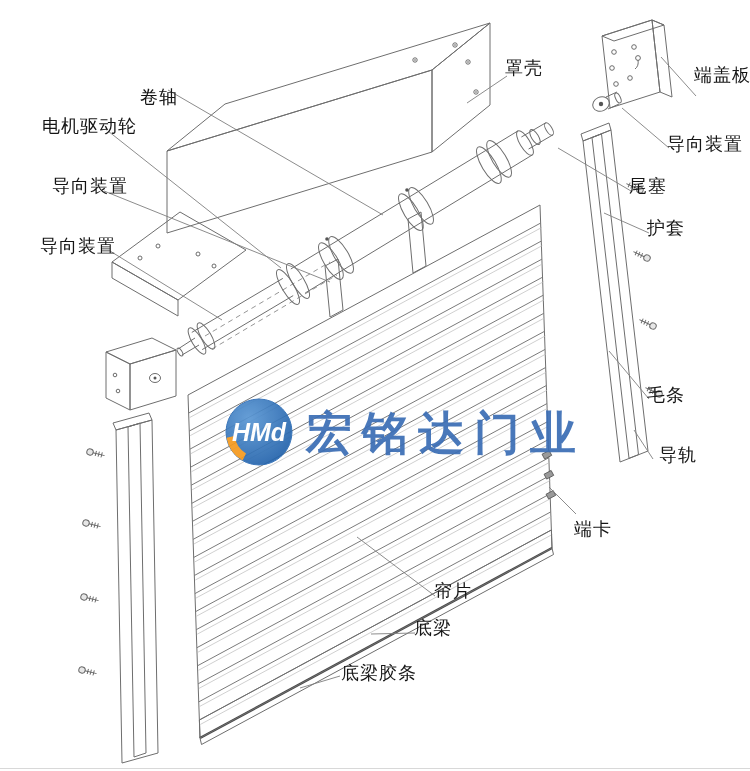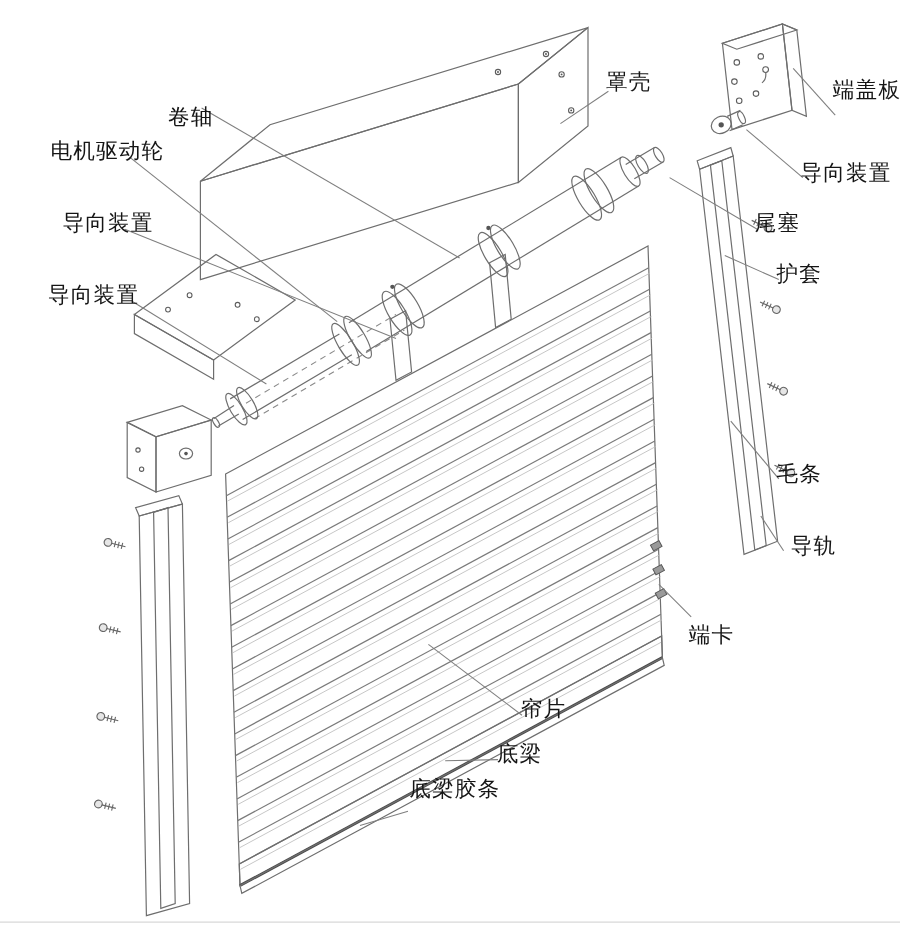--- a/index.html
+++ b/index.html
@@ -225,30 +225,44 @@
     <line class="leader" x1="653" y1="459" x2="634" y2="430"></line>
     <line class="leader" x1="576" y1="514" x2="549" y2="487"></line>
     <line class="leader" x1="435" y1="596" x2="357" y2="537"></line>
     <line class="leader" x1="415" y1="633" x2="371" y2="634"></line>
     <line class="leader" x1="340" y1="676" x2="300" y2="688"></line>
   </g>
 
   <line x1="0" y1="768.5" x2="750" y2="768.5" stroke="#d8d8d8" stroke-width="1"></line>
 </svg>
 
+<div class="watermark">
+  <svg width="410" height="80" viewBox="0 0 410 80">
+    <defs>
+      <radialGradient id="lg" cx="35%" cy="30%" r="80%">
+        <stop offset="0%" stop-color="#5a97d4"></stop>
+        <stop offset="100%" stop-color="#1f5fa8"></stop>
+      </radialGradient>
+    </defs>
+    <circle cx="37" cy="40" r="33" fill="url(#lg)" stroke-width="1" stroke="#2c6cb5"></circle>
+    <path d="M 4.5 45.7 A 33 33 0 0 0 20.5 68.6 L 24 61.5 A 25 25 0 0 1 12.5 44 Z" fill="#f59a1e"></path>
+    <text x="37" y="49" text-anchor="middle" class="logo-text">HMd</text>
+    <text x="84" y="57" class="brand-text" fill="#3a6db5">宏铭达门业</text>
+  </svg>
+</div>
 
 <div class="lbl" style="left:140px;top:90px">卷轴</div>
 <div class="lbl" style="left:42px;top:119px">电机驱动轮</div>
 <div class="lbl" style="left:52px;top:179px">导向装置</div>
 <div class="lbl" style="left:40px;top:239px">导向装置</div>
 <div class="lbl" style="left:505px;top:61px">罩壳</div>
 <div class="lbl" style="left:694px;top:68px">端盖板</div>
 <div class="lbl" style="left:667px;top:137px">导向装置</div>
 <div class="lbl" style="left:629px;top:179px">尾塞</div>
 <div class="lbl" style="left:647px;top:221px">护套</div>
 <div class="lbl" style="left:647px;top:388px">毛条</div>
 <div class="lbl" style="left:659px;top:448px">导轨</div>
 <div class="lbl" style="left:574px;top:522px">端卡</div>
 <div class="lbl" style="left:434px;top:584px">帘片</div>
 <div class="lbl" style="left:414px;top:621px">底梁</div>
-<div class="lbl" style="left:341px;top:650px">底梁胶条</div>
+<div class="lbl" style="left:341px;top:666px">底梁胶条</div>
 
 </div>
 
 </body></html>

